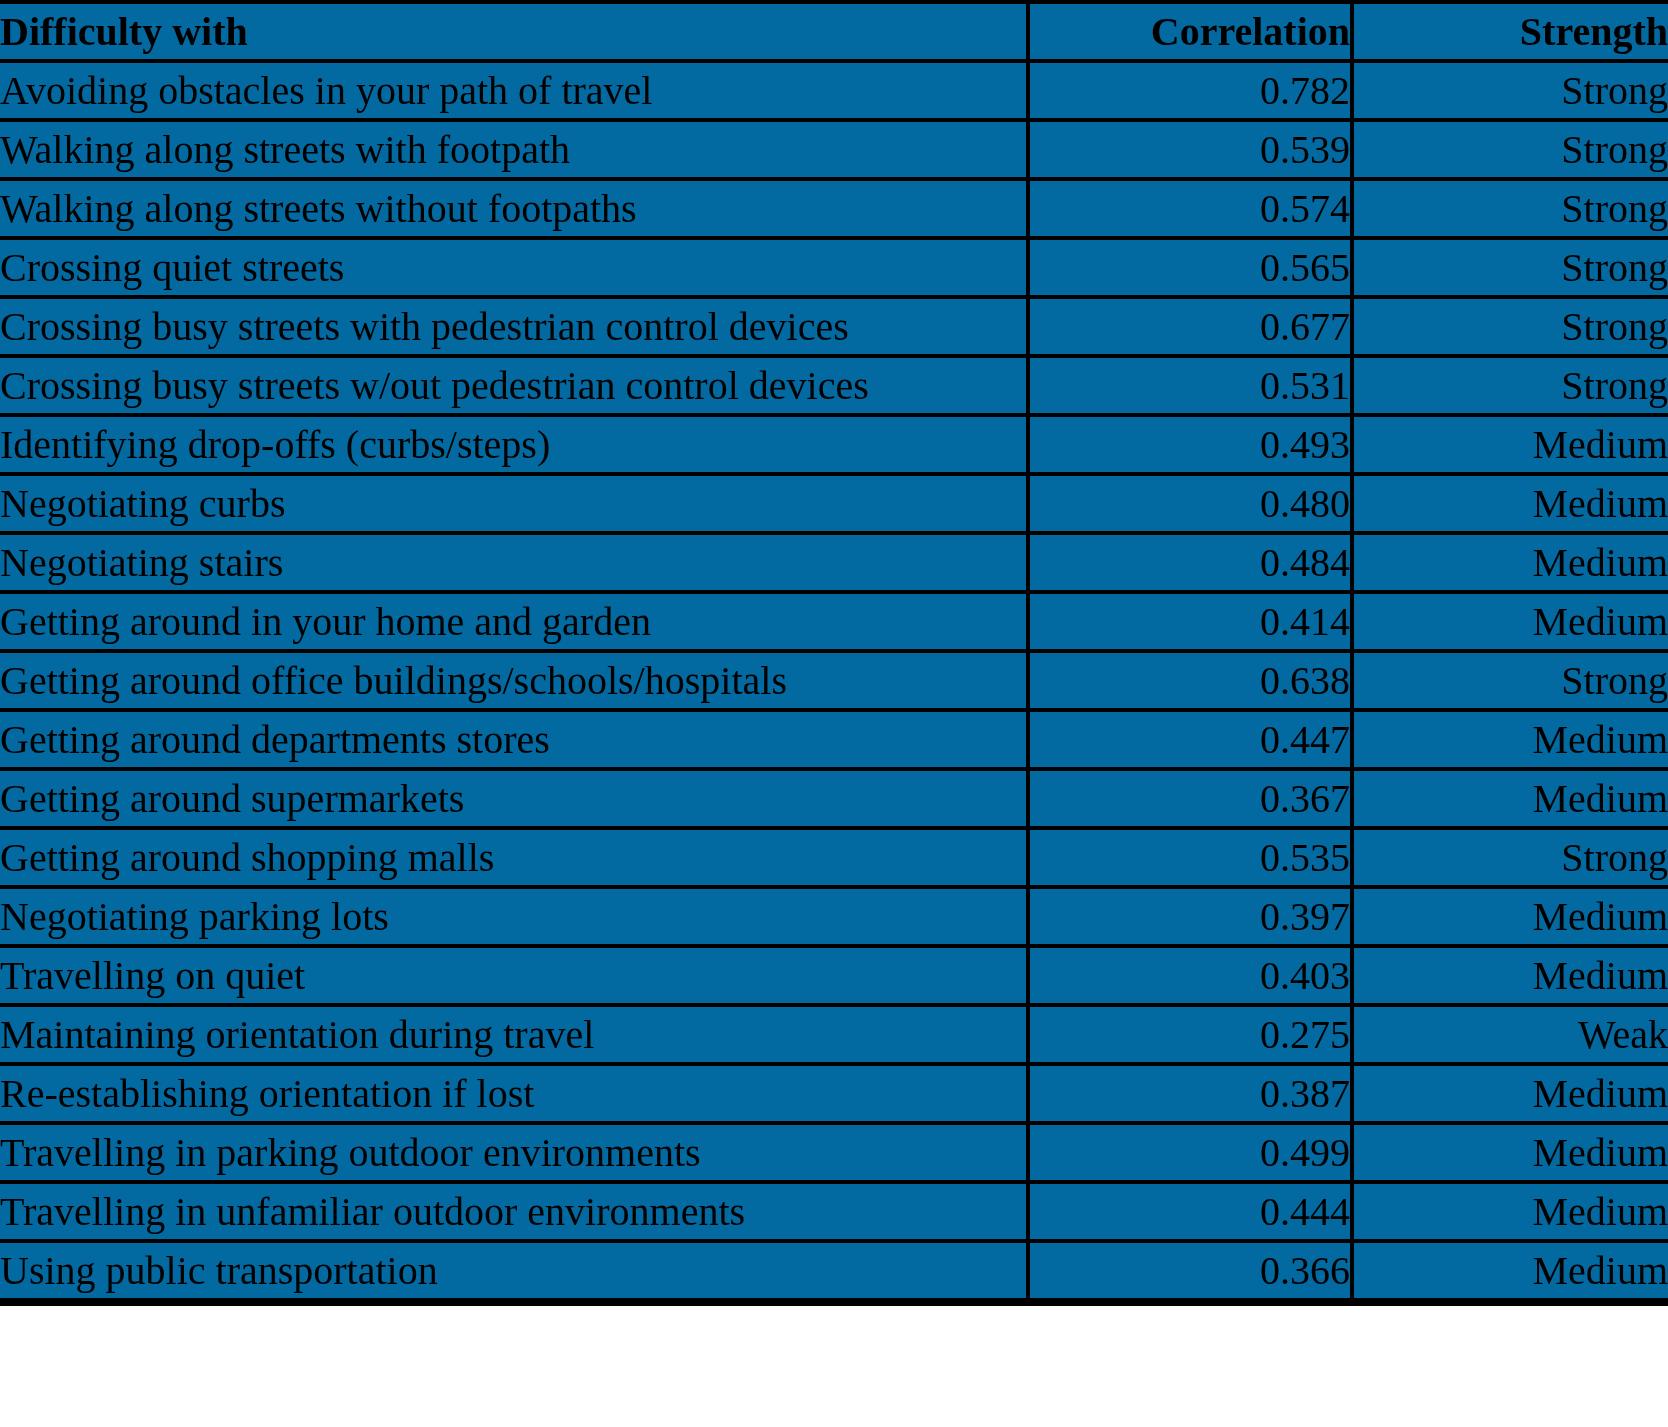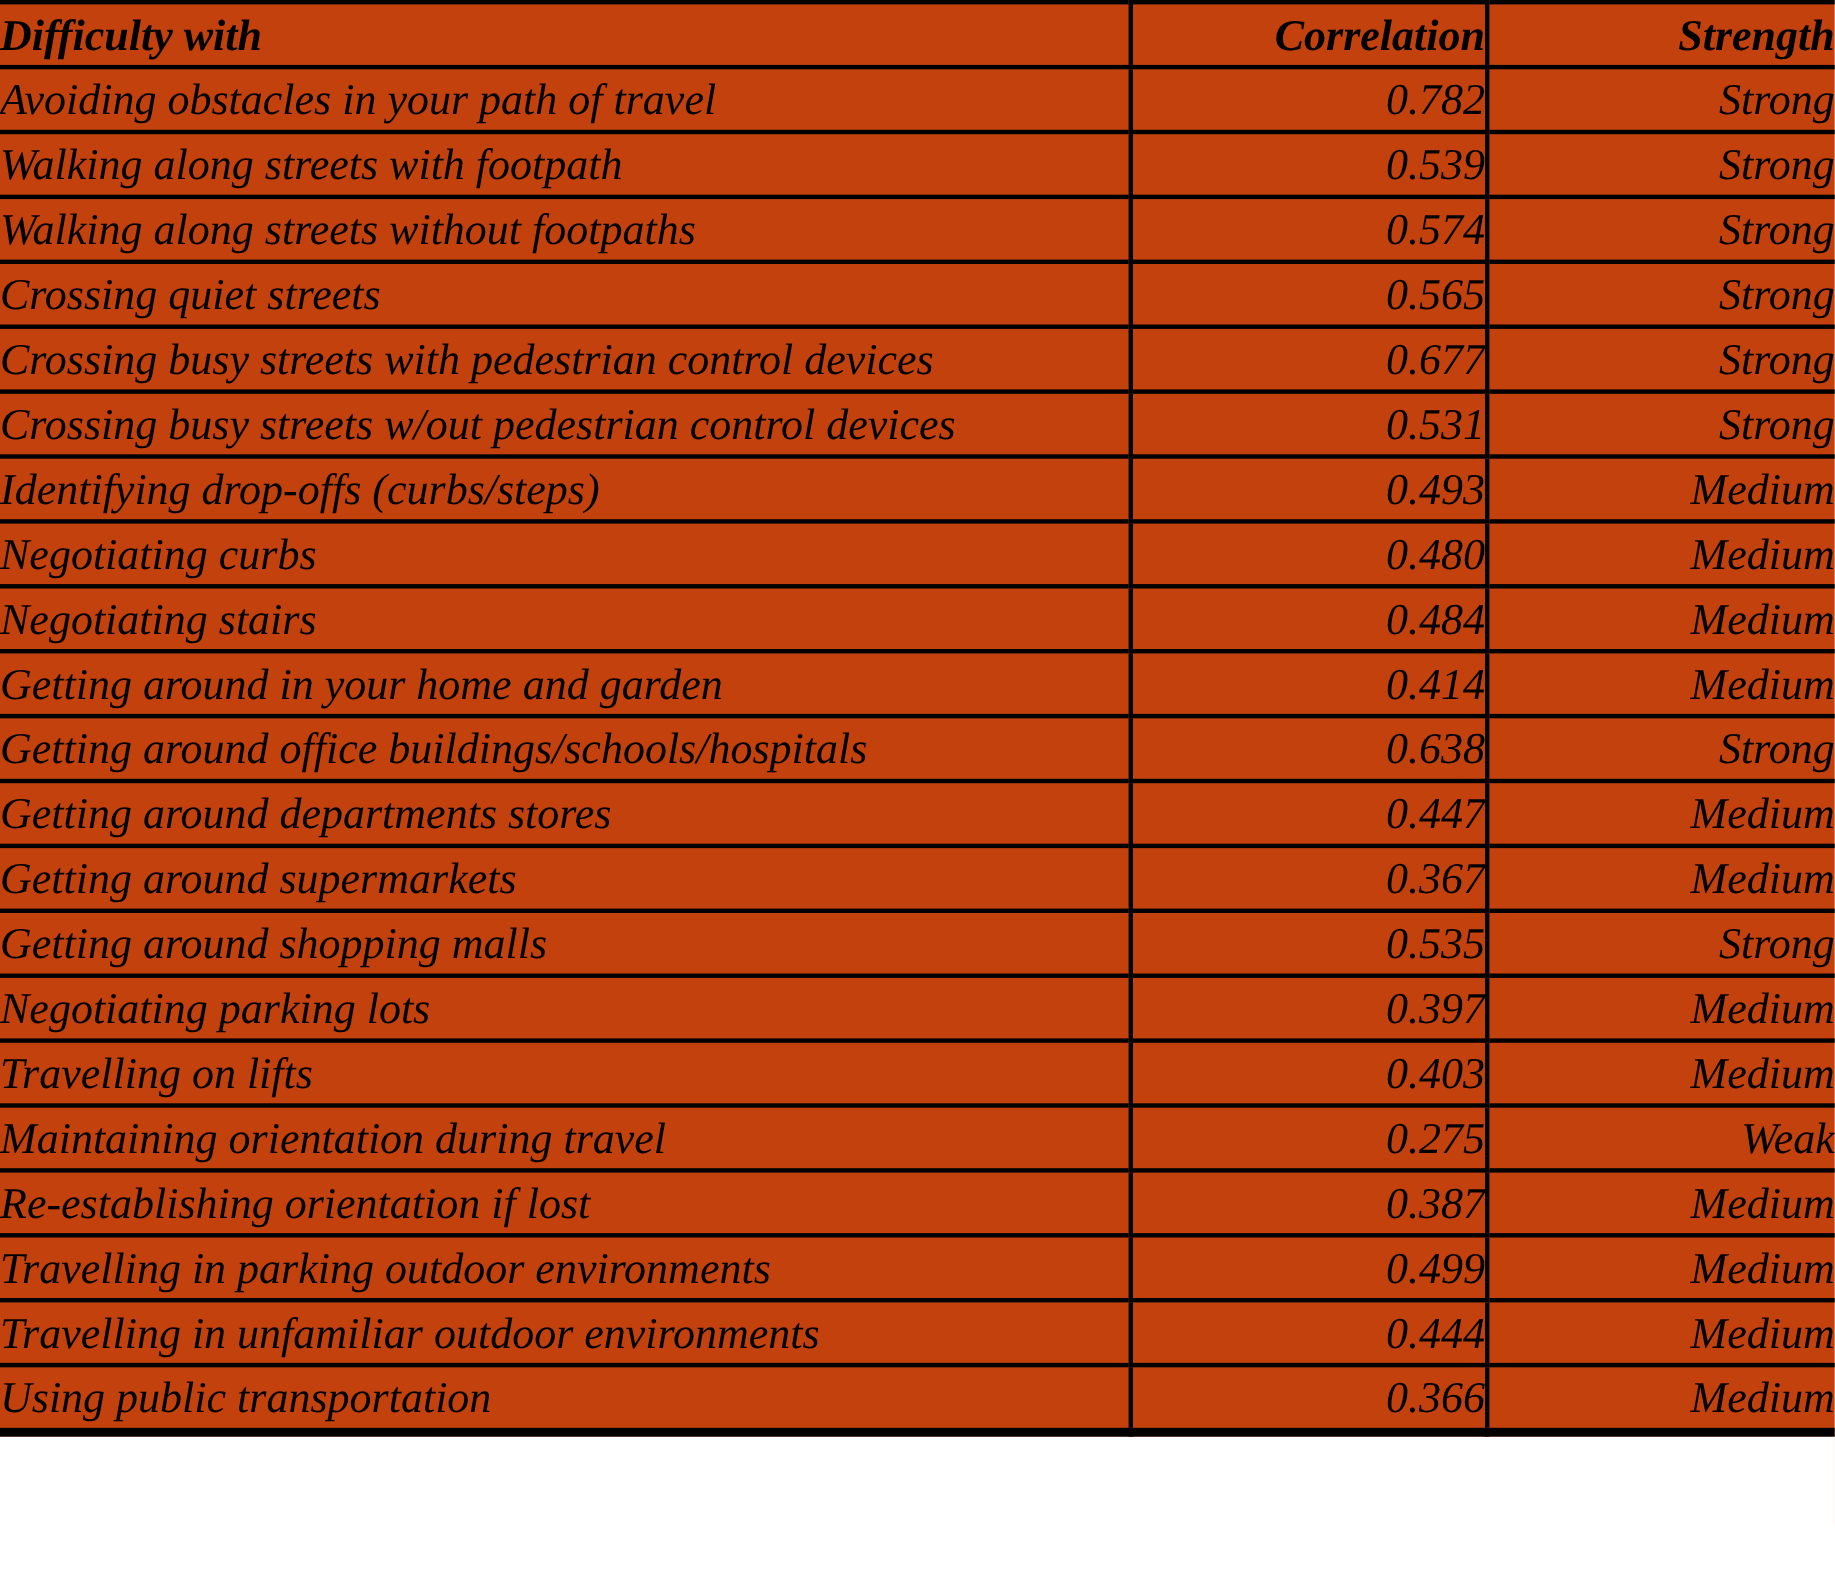--- a/index.html
+++ b/index.html
@@ -11,24 +11,23 @@
     width: 1668px;
     height: 1427px;
     overflow: hidden;
   }
   table.corr-table {
     width: 1668px;
     border-collapse: collapse;
     table-layout: fixed;
     font-family: "Liberation Serif", "DejaVu Serif", serif;
     color: #000000;
-    background: #c2410c;
+    background: #0369a1;
     border-top: 4px solid #000000;
     border-bottom: 8px solid #000000;
-    font-style: italic;
   }
   .corr-table th, .corr-table td {
     height: 55px;
     font-size: 40px;
     line-height: 1.05;
     padding: 0;
     vertical-align: middle;
     white-space: nowrap;
     overflow: hidden;
   }
@@ -139,21 +138,21 @@
         <td class="col-difficulty">Getting around shopping malls</td>
         <td class="col-correlation">0.535</td>
         <td class="col-strength">Strong</td>
       </tr>
       <tr>
         <td class="col-difficulty">Negotiating parking lots</td>
         <td class="col-correlation">0.397</td>
         <td class="col-strength">Medium</td>
       </tr>
       <tr>
-        <td class="col-difficulty">Travelling on lifts</td>
+        <td class="col-difficulty">Travelling on quiet</td>
         <td class="col-correlation">0.403</td>
         <td class="col-strength">Medium</td>
       </tr>
       <tr>
         <td class="col-difficulty">Maintaining orientation during travel</td>
         <td class="col-correlation">0.275</td>
         <td class="col-strength">Weak</td>
       </tr>
       <tr>
         <td class="col-difficulty">Re-establishing orientation if lost</td>

